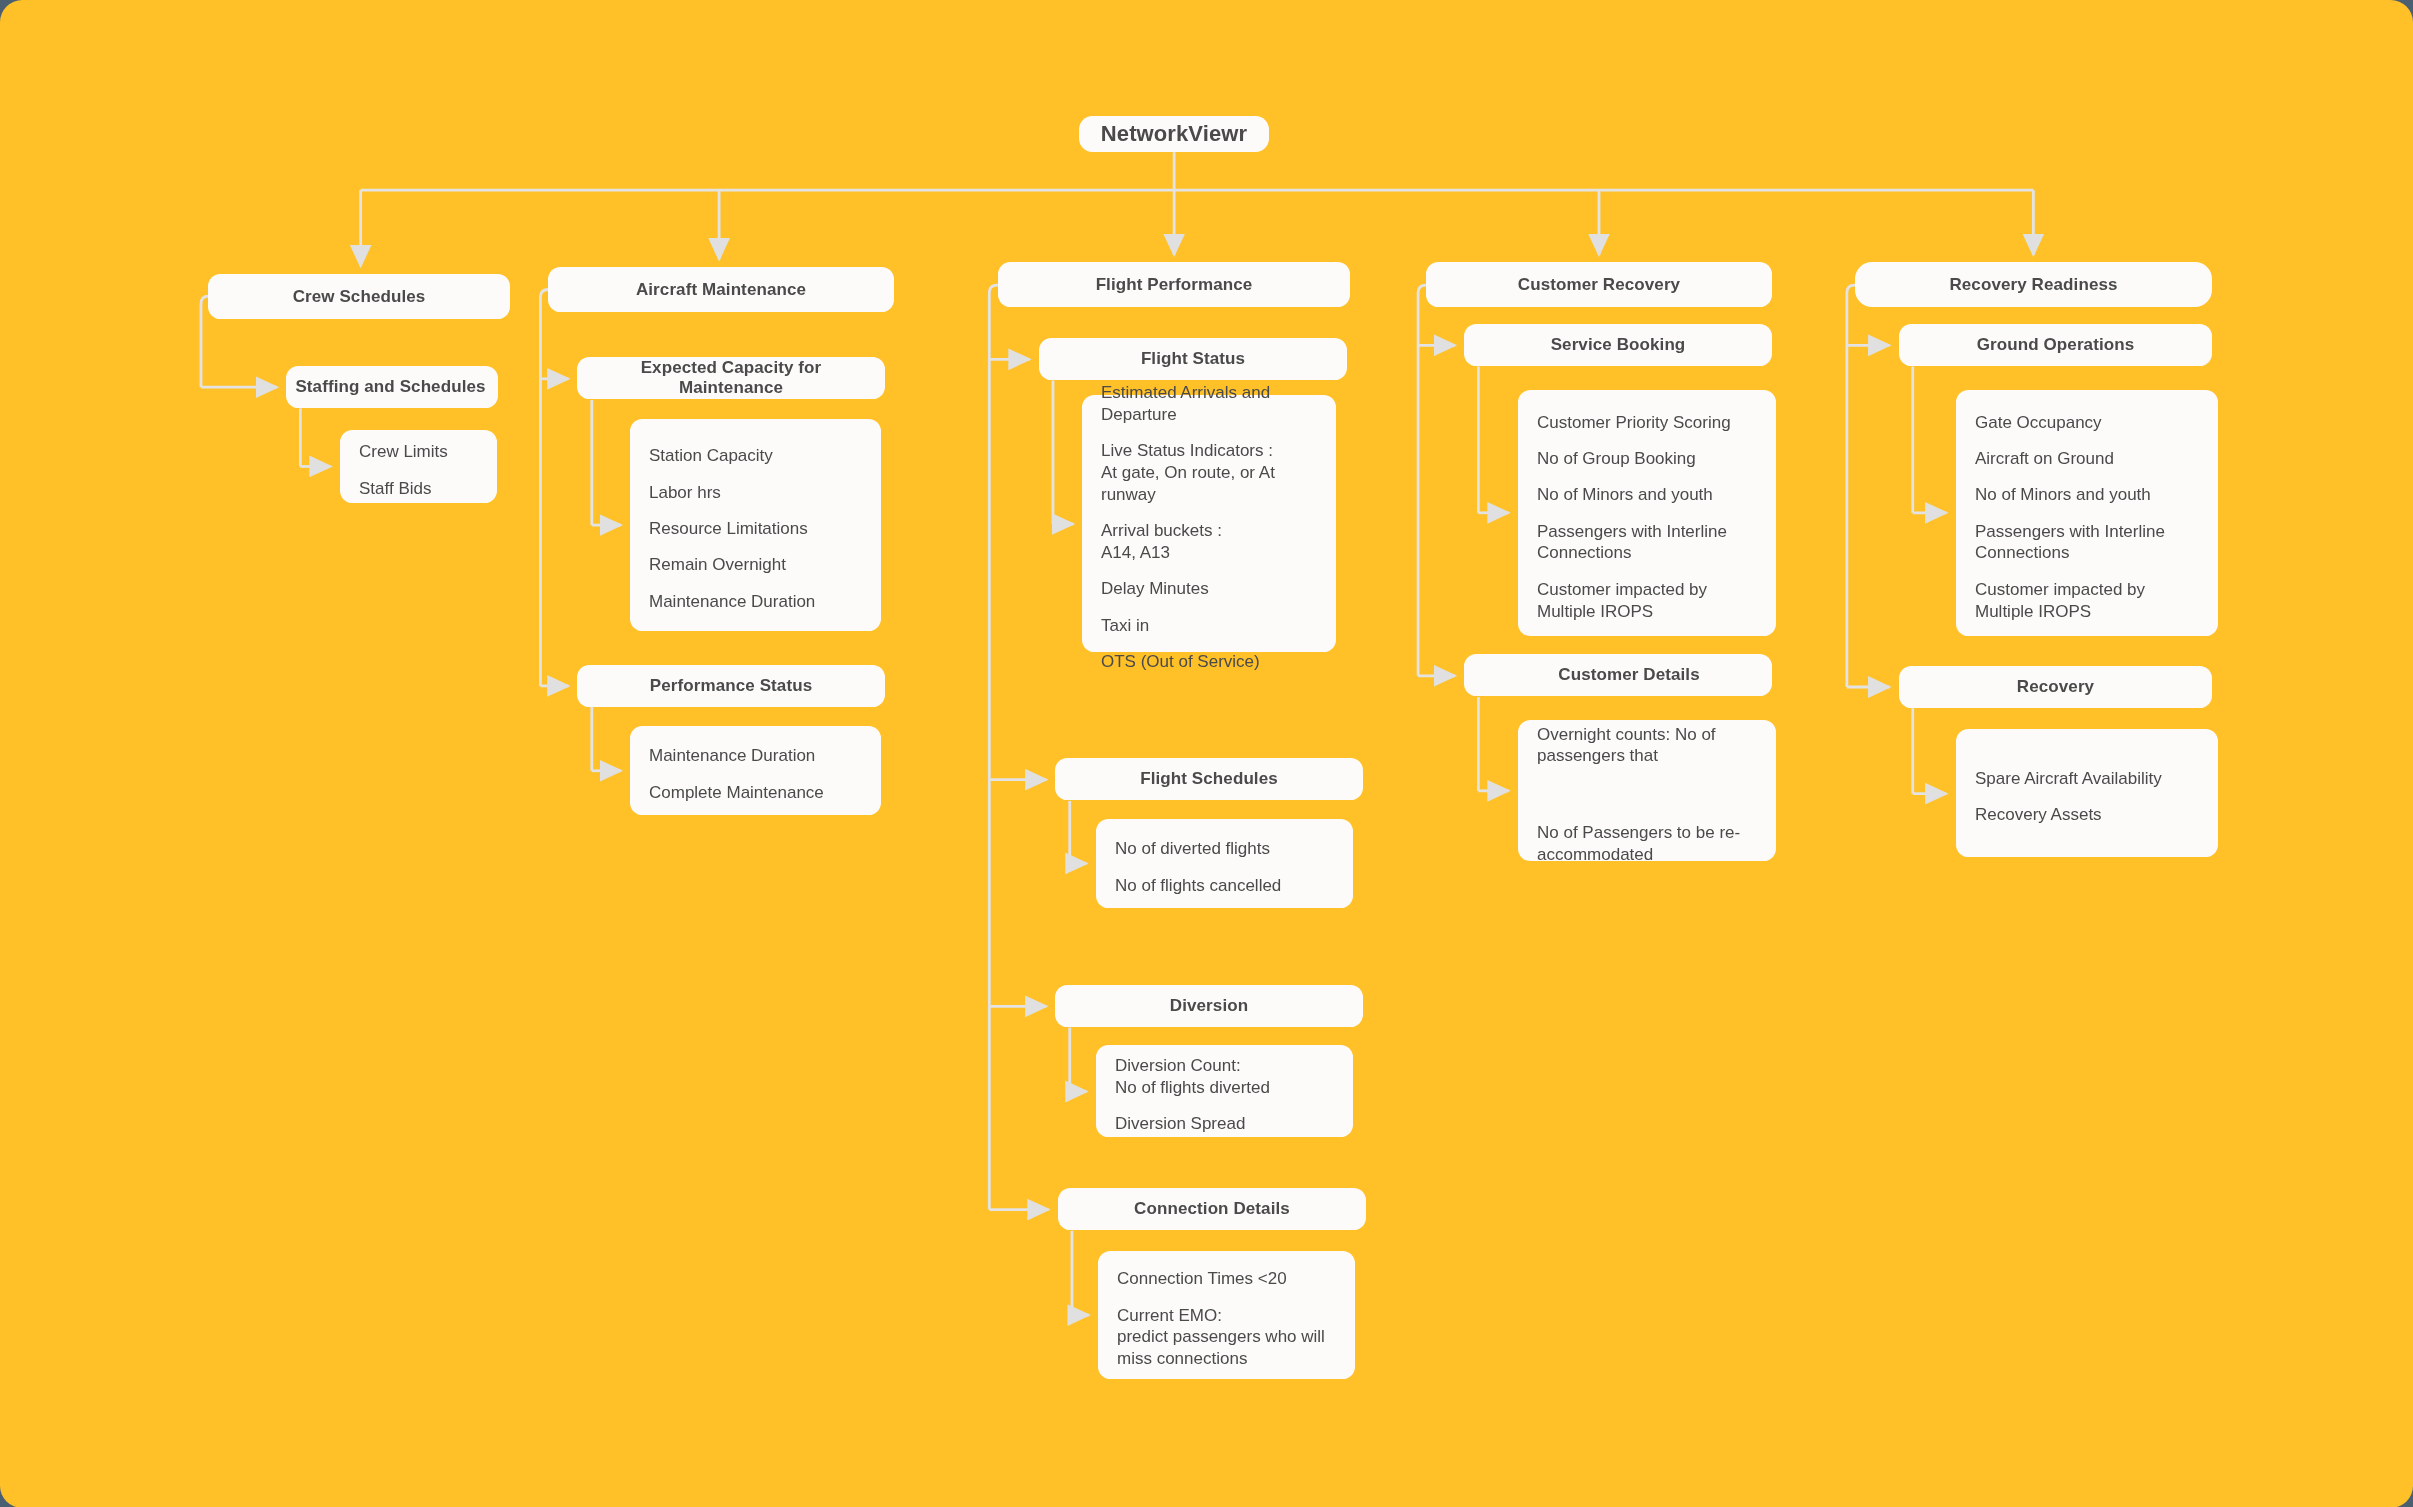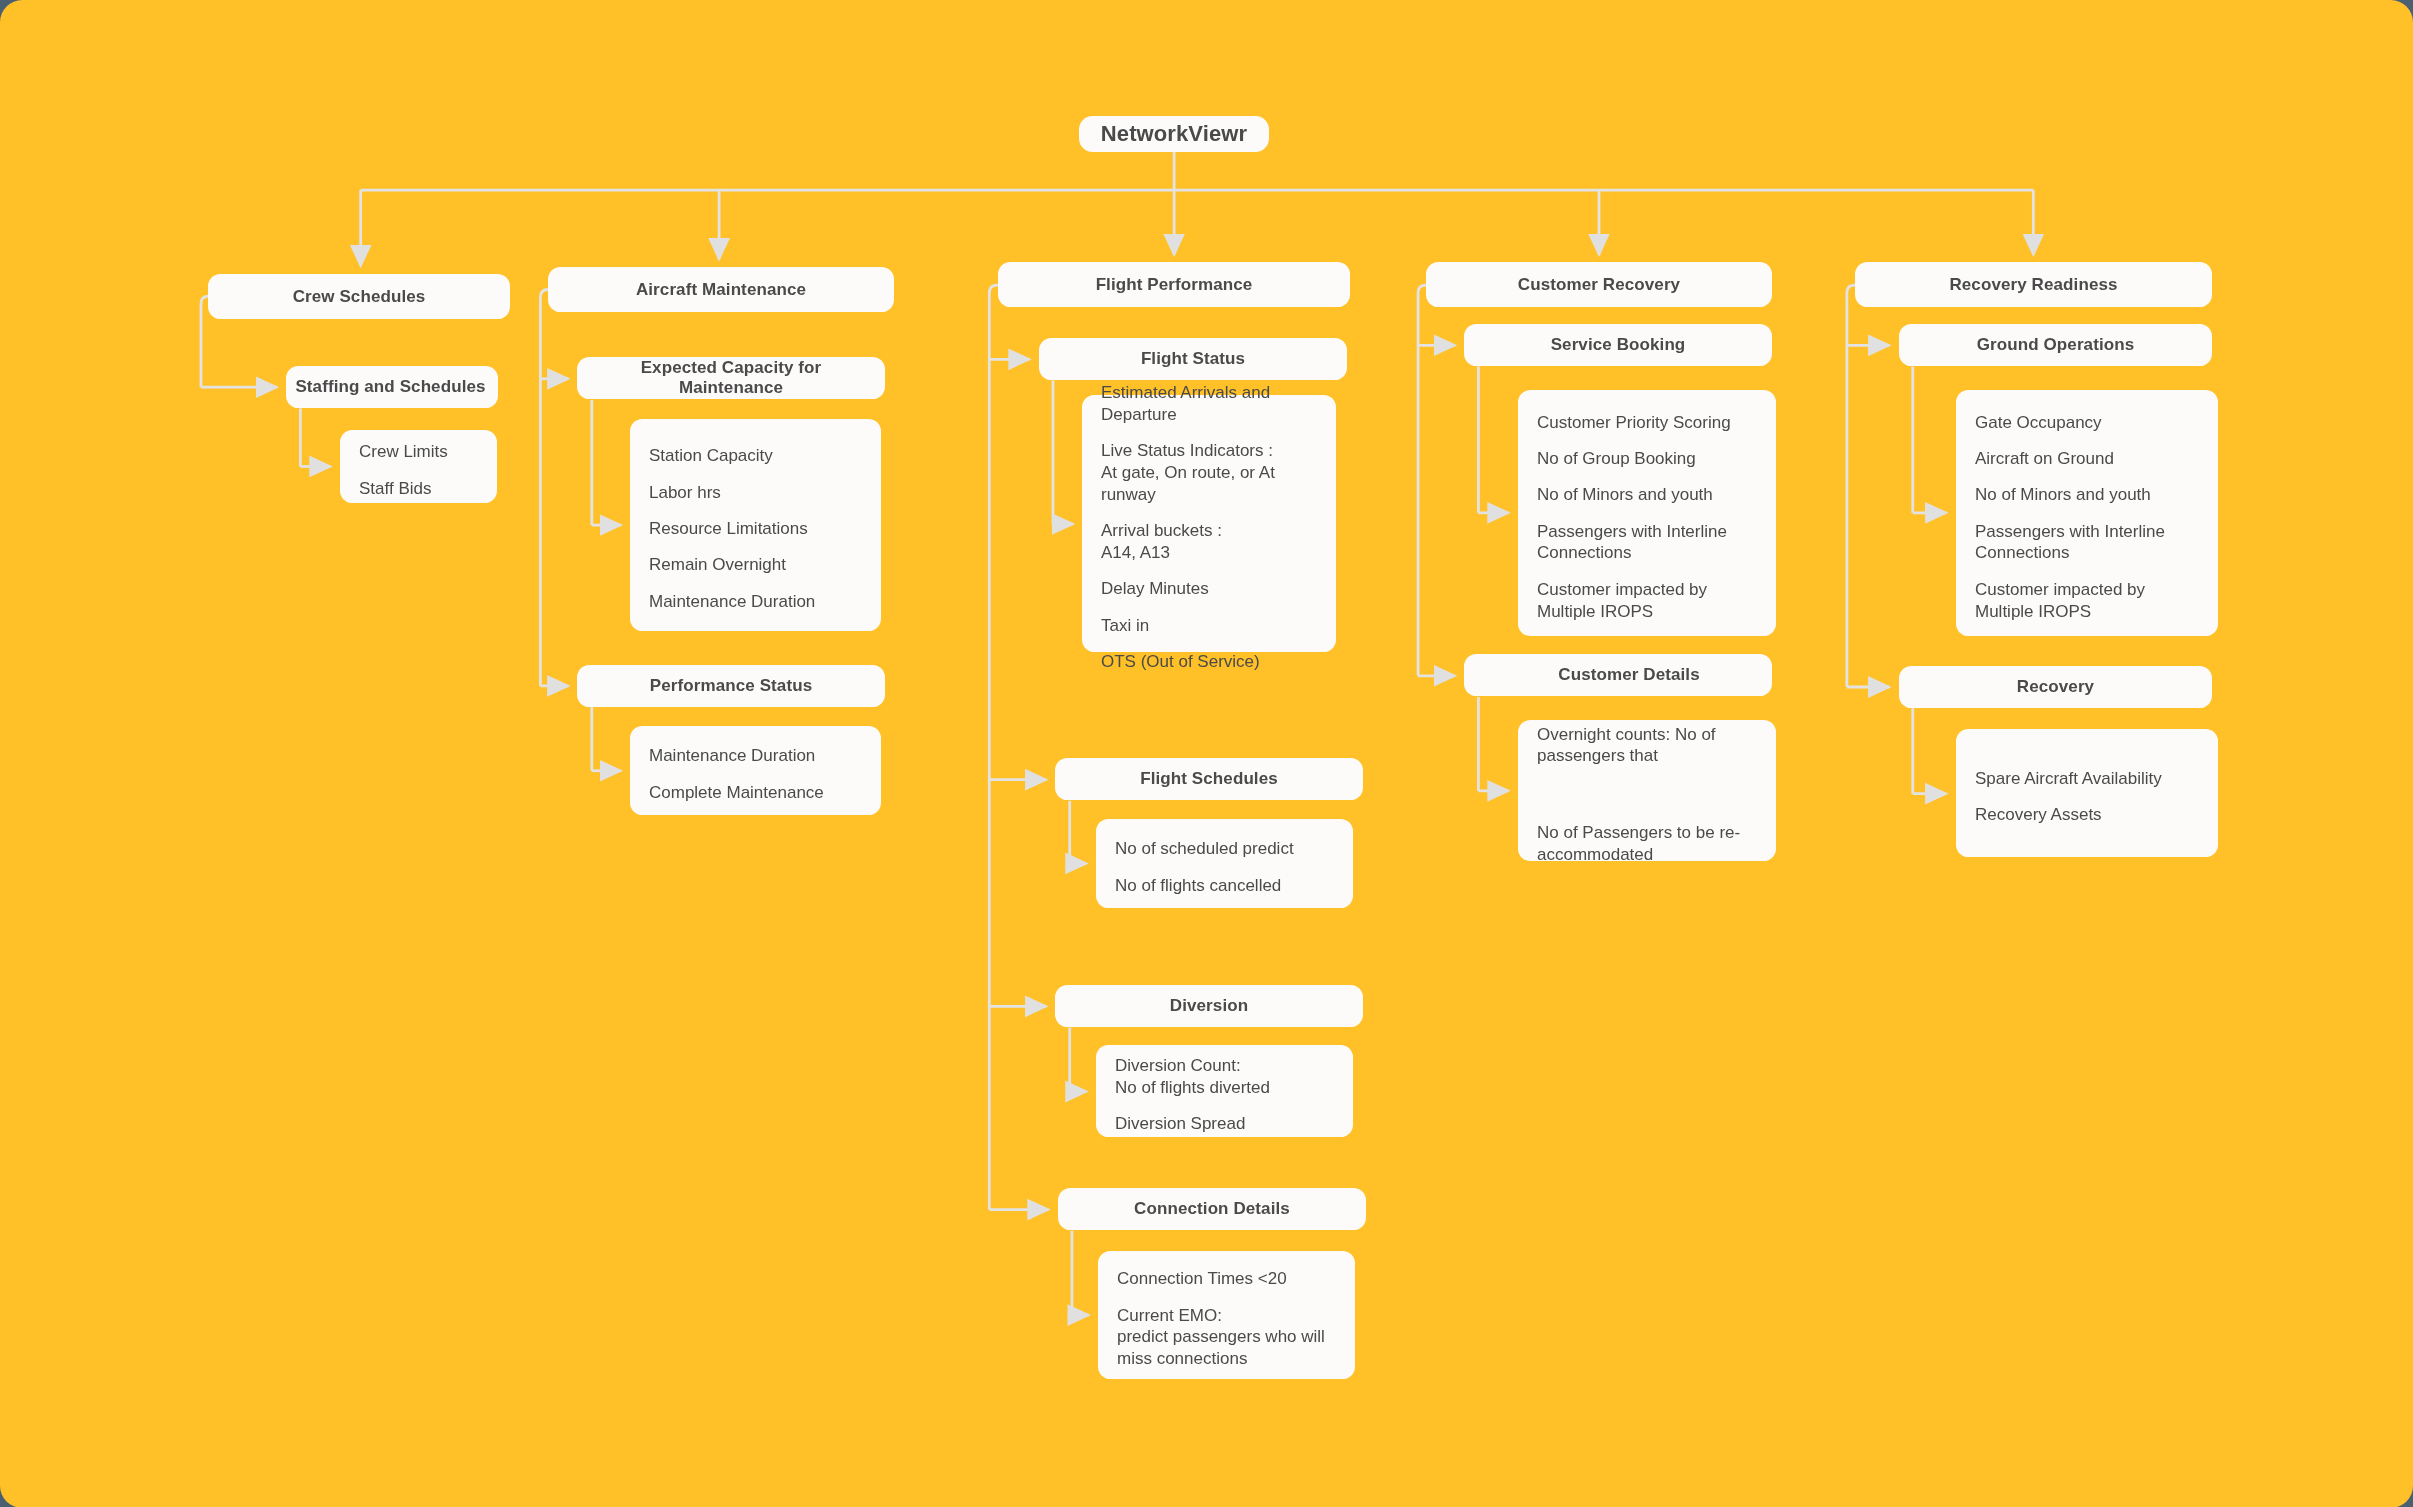--- a/index.html
+++ b/index.html
@@ -128,21 +128,21 @@
         <div class="line">Live Status Indicators :
 At gate, On route, or At runway</div>
         <div class="line">Arrival buckets :
 A14, A13</div>
         <div class="line">Delay Minutes</div>
         <div class="line">Taxi in</div>
         <div class="line">OTS (Out of Service)</div>
       </div>
       <div class="node hdr" style="left: 1055px; top: 758px; width: 308px; height: 42px;">Flight Schedules</div>
       <div class="node detail" style="left: 1096px; top: 819px; width: 257px; height: 89px;">
-        <div class="line">No of scheduled predict</div>
+        <div class="line">No of diverted flights</div>
         <div class="line">No of flights cancelled</div>
       </div>
       <div class="node hdr" style="left: 1055px; top: 985px; width: 308px; height: 42px;">Diversion</div>
       <div class="node detail" style="left: 1096px; top: 1045px; width: 257px; height: 92px;">
         <div class="line">Diversion Count:
 No of flights diverted</div>
         <div class="line">Diversion Spread</div>
       </div>
       <div class="node hdr" style="left: 1058px; top: 1188px; width: 308px; height: 42px;">Connection Details</div>
       <div class="node detail" style="left: 1098px; top: 1251px; width: 257px; height: 128px;">
@@ -162,21 +162,21 @@
         <div class="line">Customer impacted by
 Multiple IROPS</div>
       </div>
       <div class="node hdr" style="left: 1464px; top: 654px; width: 308px; height: 42px; padding-left: 32px;">Customer Details</div>
       <div class="node detail" style="left: 1518px; top: 720px; width: 258px; height: 141px; gap: 40px;">
         <div class="line">Overnight counts: No of
 passengers that</div>
         <div class="line">No of Passengers to be re-
 accommodated</div>
       </div>
-      <div class="node hdr" style="left: 1855px; top: 262px; width: 357px; height: 45px;">Recovery Readiness</div>
+      <div class="node hdr" style="left: 1855px; top: 262px; width: 357px; height: 45px; border-radius: 17px;">Recovery Readiness</div>
       <div class="node hdr" style="left: 1899px; top: 324px; width: 313px; height: 42px;">Ground Operations</div>
       <div class="node detail" style="left: 1956px; top: 390px; width: 262px; height: 246px;">
         <div class="line">Gate Occupancy</div>
         <div class="line">Aircraft on Ground</div>
         <div class="line">No of Minors and youth</div>
         <div class="line">Passengers with Interline
 Connections</div>
         <div class="line">Customer impacted by
 Multiple IROPS</div>
       </div>

